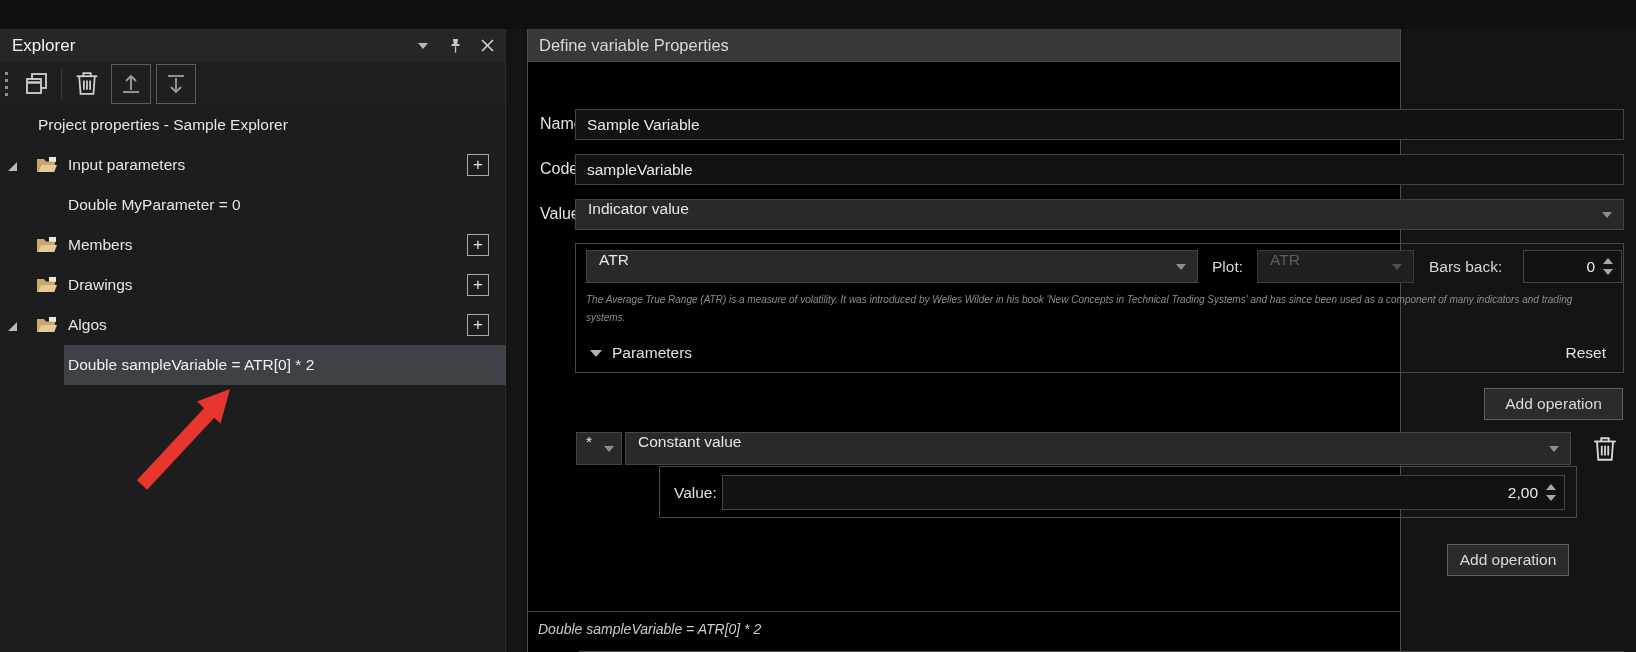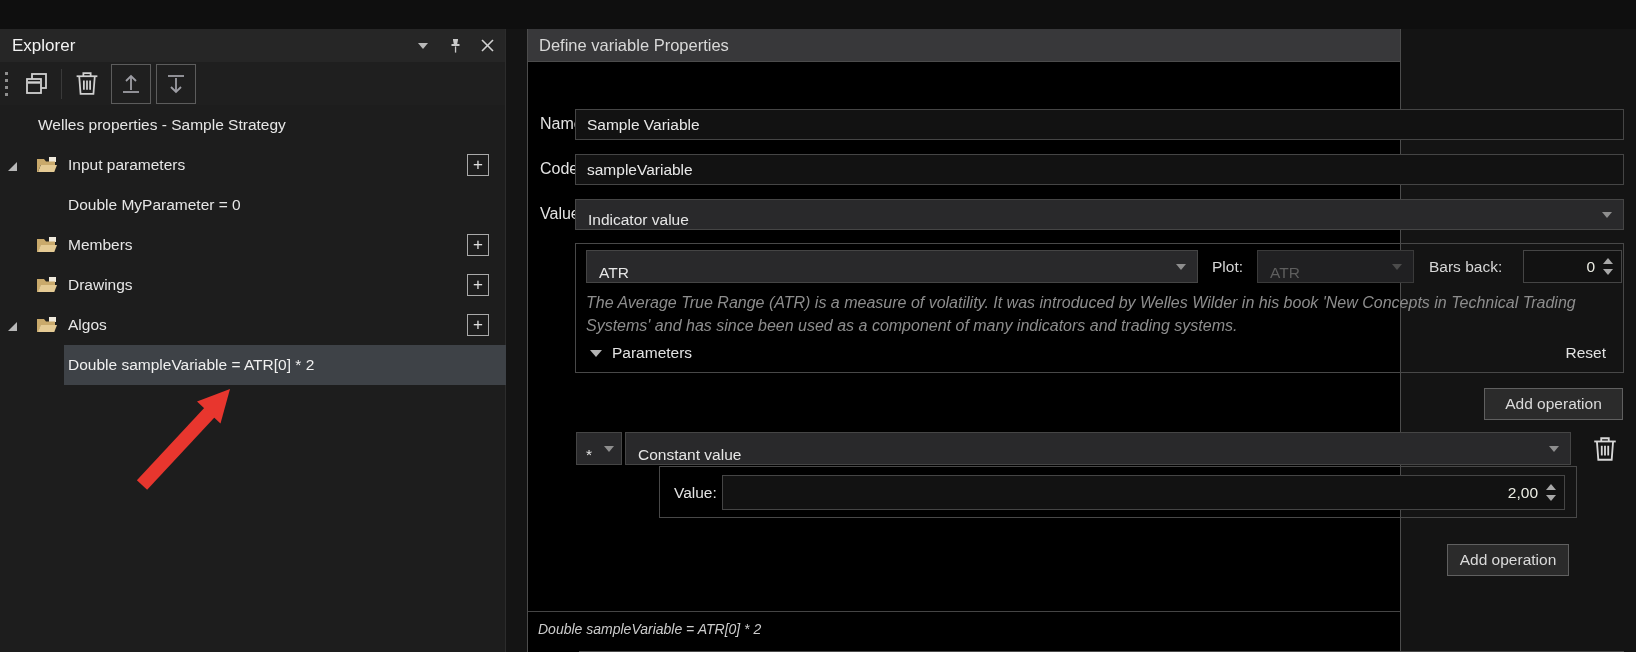--- a/index.html
+++ b/index.html
@@ -41,34 +41,34 @@
 
   
   .right-panel { position:absolute; left:527px; top:0; width:874px; height:633px; background:#000000; border:1px solid #4c4c4c; border-top:none; }
   .rp-header { height:33px; background:#38383a; border-bottom:1px solid #4c4c4c; display:flex; align-items:center; padding-left:11px; }
   .rp-title { font-size:16.5px; color:#d8d8d8; }
   .rp-body { position:relative; width:100%; height:598px; }
 
   .fld-label { position:absolute; left:12px; font-size:16px; color:#e2e2e2; line-height:31px; }
   .txt-input { position:absolute; left:47px; width:1049px; height:31px; background:#121212; border:1px solid #454545; color:#e9e9e9; font-size:15.5px; padding:0 11px; font-family:"Liberation Sans", sans-serif; outline:none; }
 
-  .dropdown { position:absolute; background:#29292b; border:1px solid #454545; color:#e6e6e6; font-size:15.5px; display:flex; align-items:flex-end; padding:0 12px; cursor:pointer; }
+  .dropdown { position:absolute; background:#29292b; border:1px solid #454545; color:#e6e6e6; font-size:15.5px; display:flex; align-items:flex-start; padding:0 12px; cursor:pointer; }
   .dropdown .dd-caret { position:absolute; right:11px; top:50%; margin-top:-3px; width:0; height:0; border-left:5px solid transparent; border-right:5px solid transparent; border-top:6px solid #8e8e8e; }
   .dropdown.disabled { background:#202022; border-color:#3a3a3a; color:#5e5e5e; cursor:default; }
   .dropdown.disabled .dd-caret { border-top-color:#4c4c4c; }
 
   .spin-box { position:absolute; background:#121212; border:1px solid #454545; }
   .spin-val { position:absolute; left:0; right:26px; top:0; bottom:0; text-align:right; color:#ecede4; font-size:15.5px; display:flex; align-items:center; justify-content:flex-end; }
   .spin-arrows { position:absolute; right:6px; top:0; bottom:0; width:12px; display:flex; flex-direction:column; justify-content:center; gap:5px; }
   .sp-up { width:0; height:0; border-left:5px solid transparent; border-right:5px solid transparent; border-bottom:6px solid #a8a8a8; cursor:pointer; }
   .sp-dn { width:0; height:0; border-left:5px solid transparent; border-right:5px solid transparent; border-top:6px solid #a8a8a8; cursor:pointer; }
 
   .ind-section { position:absolute; left:47px; top:181px; width:1049px; height:130px; border:1px solid #484848; }
   .ind-label { position:absolute; font-size:15.5px; color:#d6d6d6; line-height:33px; }
-  .ind-desc { position:absolute; left:10px; top:47px; width:1028px; font-size:16px; font-style:italic; color:#8d8d8d; line-height:23px; }
+  .ind-desc { position:absolute; left:10px; top:47px; width:1028px; font-size:10px; font-style:italic; color:#8d8d8d; line-height:18px; }
   .params-row { position:absolute; left:0; right:0; top:94px; height:30px; }
   .params-toggle { position:absolute; left:14px; top:0; height:30px; display:flex; align-items:center; gap:10px; cursor:pointer; }
   .params-tri { width:0; height:0; border-left:6px solid transparent; border-right:6px solid transparent; border-top:7px solid #b3b3b3; }
   .params-lbl { font-size:15.5px; color:#e2e2e2; }
   .reset-lnk { position:absolute; right:17px; top:0; height:30px; display:flex; align-items:center; font-size:15.5px; color:#e2e2e2; cursor:pointer; }
 
   .btn { position:absolute; background:#2b2b2b; border:1px solid #606060; color:#dadada; font-size:15.5px; display:flex; align-items:center; justify-content:center; cursor:pointer; font-family:"Liberation Sans", sans-serif; }
 
   .val-container { position:absolute; left:131px; top:404px; width:918px; height:52px; border:1px solid #484848; }
   .val-lbl { position:absolute; left:14px; top:0; height:52px; display:flex; align-items:center; font-size:15.5px; color:#e2e2e2; }
@@ -144,21 +144,21 @@
           <line x1="4" y1="4" x2="20" y2="4"></line>
             <line x1="12" y1="6" x2="12" y2="20"></line>
             <path d="M7 15l5 5 5-5"></path>
         </svg>
       </span>
     </div>
 
     <div class="tree">
 
       <div class="tree-row indent-root">
-        <span class="label">Welles properties - Sample Strategy</span>
+        <span class="label">Project properties - Sample Explorer</span>
       </div>
 
       <div class="tree-row indent-folder">
         <span class="tw">
             <span class="tri-exp"></span>
           </span>
         <svg class="folder-ic" viewBox="0 0 22 18">
           <path d="M13 1h7v5h-7z" fill="#efe9dc"></path>
           <path d="M1 3h7l2 2.5h9V9H5L2.5 16H1z" fill="#c9a96b"></path>
           <path d="M2 16l2.7-7H21l-2.7 7z" fill="#e2c astonished"></path>

